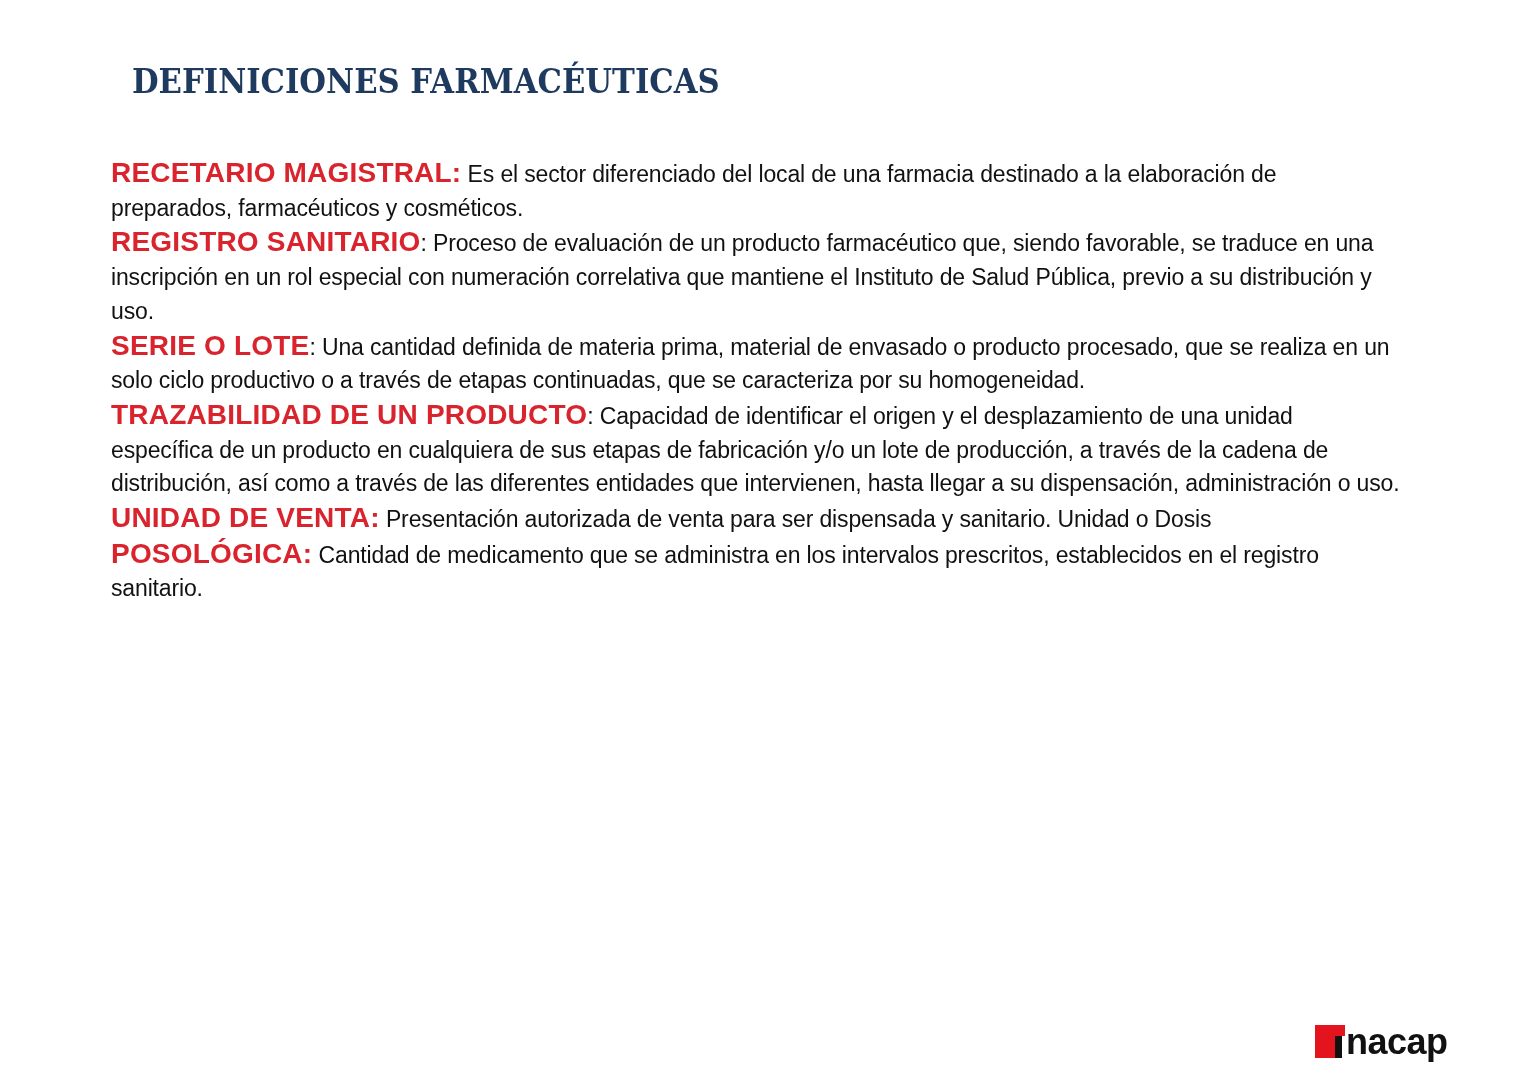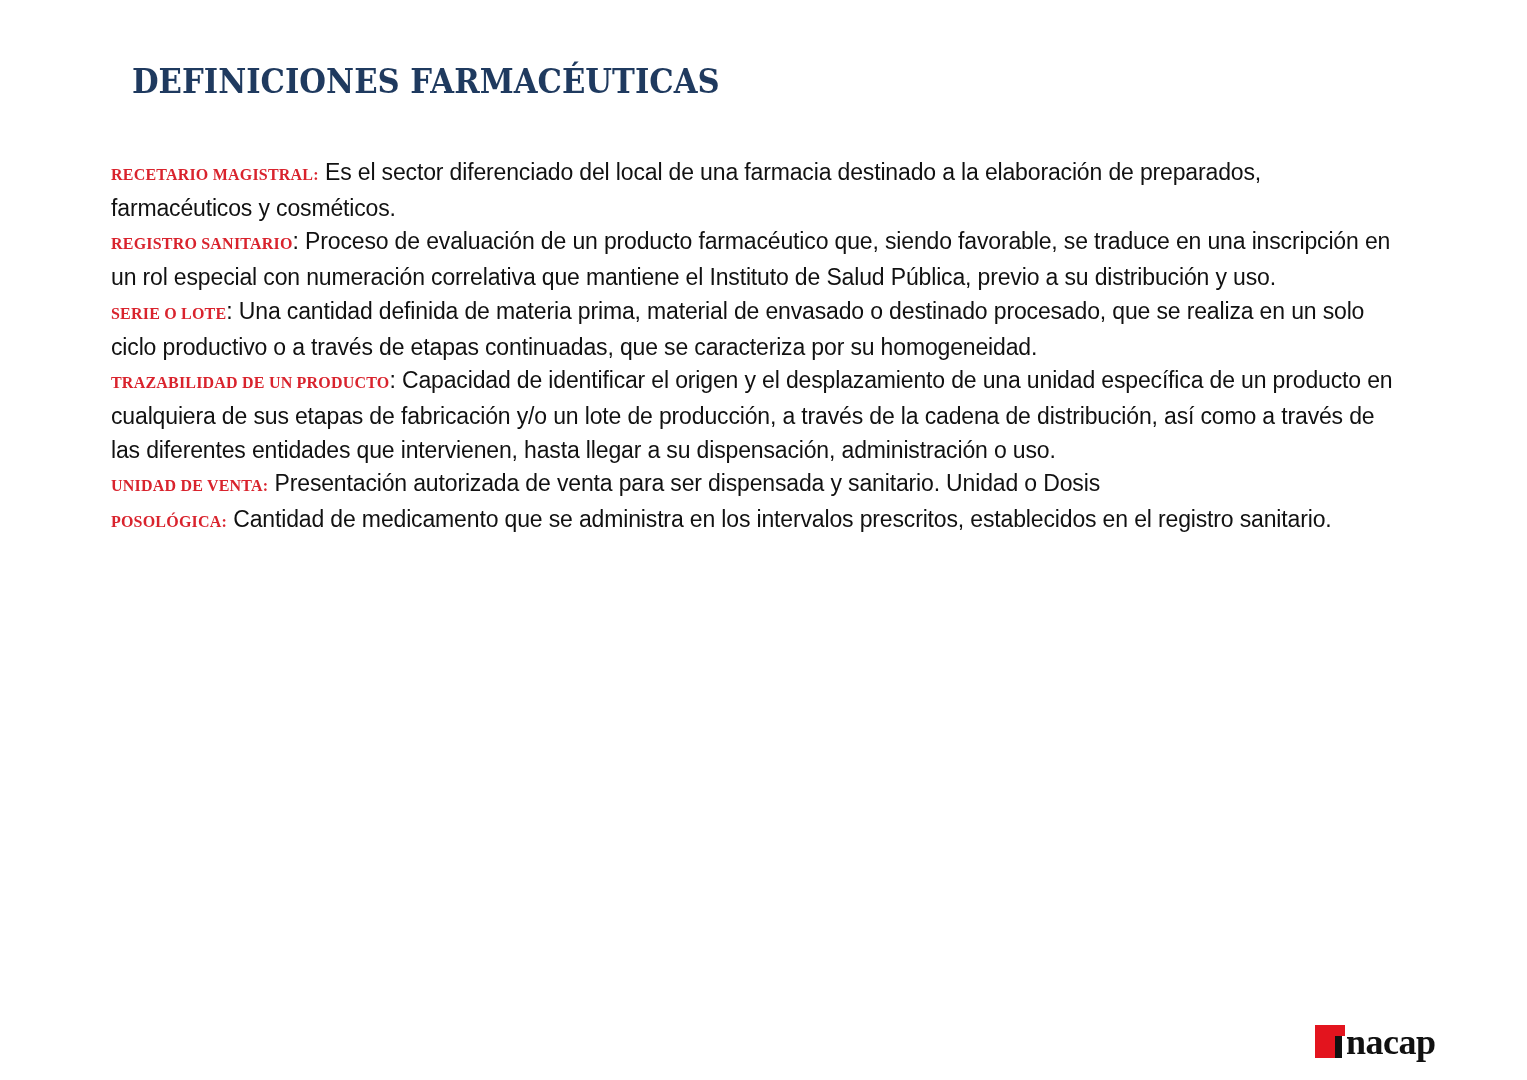--- a/index.html
+++ b/index.html
@@ -34,26 +34,26 @@
       width: 1290px;
       font-family: "Liberation Sans", "DejaVu Sans", sans-serif;
       font-size: 23px;
       line-height: 33.7px;
       color: #111111;
     }
     .entry {
       margin: 0;
     }
     .term {
-      font-family: Liberation Serif, serif;
+      font-family: Liberation Sans, sans-serif;
       font-weight: bold;
       color: #d9232d;
       font-variant: small-caps;
       text-transform: uppercase;
-      font-size: 16px;
+      font-size: 28px;
       letter-spacing: 0.2px;
     }
     .def {
       letter-spacing: -0.15px;
     }
     .logo {
       position: absolute;
       left: 1315px;
       top: 1022px;
       height: 40px;
@@ -81,37 +81,37 @@
       content: "";
       position: absolute;
       right: 3px;
       bottom: 0;
       width: 7px;
       height: 22px;
       background: #111111;
       z-index: 2;
     }
     .logo-text {
-      font-family: Liberation Serif, serif;
+      font-family: Liberation Sans, sans-serif;
       font-weight: bold;
       font-size: 36px;
       line-height: 40px;
       color: #111111;
       letter-spacing: -0.5px;
     }
   </style>
 </head>
 <body>
 
 <h1 class="title">DEFINICIONES FARMACÉUTICAS</h1>
 
 <div class="content">
   <p class="entry"><span class="term">Recetario magistral:</span><span class="def"> Es el sector diferenciado del local de una farmacia destinado a la elaboración de preparados, farmacéuticos y cosméticos.</span></p>
   <p class="entry"><span class="term">Registro sanitario</span><span class="def">: Proceso de evaluación de un producto farmacéutico que, siendo favorable, se traduce en una inscripción en un rol especial con numeración correlativa que mantiene el Instituto de Salud Pública, previo a su distribución y uso.</span></p>
-  <p class="entry"><span class="term">Serie o lote</span><span class="def">: Una cantidad definida de materia prima, material de envasado o destinado procesado, que se realiza en un solo ciclo productivo o a través de etapas continuadas, que se caracteriza por su homogeneidad.</span></p>
+  <p class="entry"><span class="term">Serie o lote</span><span class="def">: Una cantidad definida de materia prima, material de envasado o producto procesado, que se realiza en un solo ciclo productivo o a través de etapas continuadas, que se caracteriza por su homogeneidad.</span></p>
   <p class="entry"><span class="term">Trazabilidad de un producto</span><span class="def">: Capacidad de identificar el origen y el desplazamiento de una unidad específica de un producto en cualquiera de sus etapas de fabricación y/o un lote de producción, a través de la cadena de distribución, así como a través de las diferentes entidades que intervienen, hasta llegar a su dispensación, administración o uso.</span></p>
   <p class="entry"><span class="term">Unidad de venta:</span><span class="def"> Presentación autorizada de venta para ser dispensada y sanitario. Unidad o Dosis</span></p>
   <p class="entry"><span class="term">Posológica:</span><span class="def"> Cantidad de medicamento que se administra en los intervalos prescritos, establecidos en el registro sanitario.</span></p>
 </div>
 
 <div class="logo">
   <span class="logo-mark"></span>
   <span class="logo-text">nacap</span>
 </div>
 

